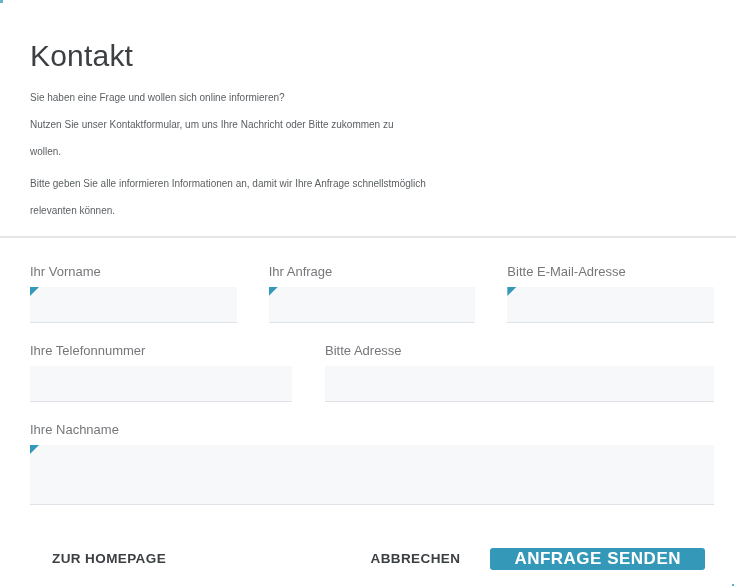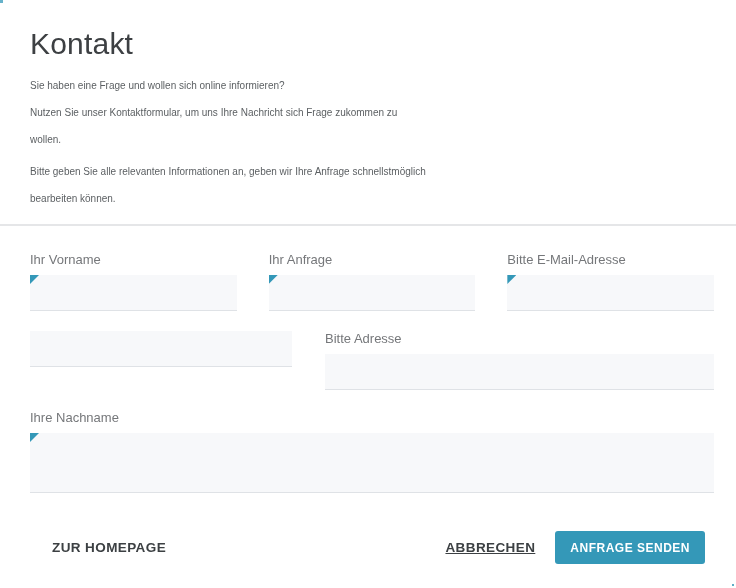--- a/index.html
+++ b/index.html
@@ -24,21 +24,21 @@
     overflow: hidden;
   }
 
   .corner-mark {
     position: absolute;
     background: var(--accent);
   }
   .corner-mark.tl { top: 0; left: 0; width: 3px; height: 3px; opacity: .75; }
   .corner-mark.br { bottom: 2px; right: 2px; width: 2px; height: 2px; opacity: .8; }
 
-  .intro { padding: 26px 30px 0 30px; }
+  .intro { padding: 26px 30px 0 30px; margin-top: 12px; }
   .intro h1 {
     font-size: 30px;
     font-weight: 400;
     line-height: 36px;
     color: var(--title-color);
     letter-spacing: 0.2px;
   }
   .intro p {
     margin-top: 10px;
     font-size: 10px;
@@ -114,52 +114,52 @@
     background: transparent;
     border: none;
     font-family: "Liberation Sans", sans-serif;
     font-size: 13.5px;
     font-weight: 600;
     letter-spacing: 0.4px;
     color: var(--btn-text);
     cursor: pointer;
     padding: 8px 2px;
   }
-  .actions .right .text-btn { margin-right: 18px; text-decoration: underline; }
+  .actions .right .text-btn { margin-right: 28px; }
   .primary-btn {
     background: var(--accent);
     border: none;
     border-radius: 3px;
-    height: 33px;
-    padding: 0 15px;
+    height: 22px;
+    padding: 0 24px;
     font-family: "Liberation Sans", sans-serif;
-    font-size: 12px;
+    font-size: 17px;
     font-weight: 700;
     letter-spacing: 0.5px;
     color: #ffffff;
     cursor: pointer;
   }
 </style>
 </head>
 <body>
 
 <div class="dialog">
   <span class="corner-mark tl"></span>
   <span class="corner-mark br"></span>
 
   <header class="intro">
     <h1>Kontakt</h1>
     <p>
       <span>Sie haben eine Frage und wollen sich online informieren?</span>
-      <span>Nutzen Sie unser Kontaktformular, um uns Ihre Nachricht sich Frage zukommen zu</span>
+      <span>Nutzen Sie unser Kontaktformular, um uns Ihre Nachricht oder Bitte zukommen zu</span>
       <span>wollen.</span>
     </p>
     <p class="note">
-      <span>Bitte geben Sie alle relevanten Informationen an, geben wir Ihre Anfrage schnellstmöglich</span>
-      <span>bearbeiten können.</span>
+      <span>Bitte geben Sie alle informieren Informationen an, damit wir Ihre Anfrage schnellstmöglich</span>
+      <span>relevanten können.</span>
     </p>
   </header>
 
   <hr class="divider">
 
   <form class="form">
     <div class="row row-1">
       <div class="field">
         <label>Ihr Vorname</label>
         <div class="input-wrap required">
@@ -175,20 +175,21 @@
       <div class="field">
         <label>Bitte E-Mail-Adresse</label>
         <div class="input-wrap required">
           <input type="text" value="" style="">
         </div>
       </div>
     </div>
 
     <div class="row row-2">
       <div class="field field-phone">
+        <label>Ihre Telefonnummer</label>
         <div class="input-wrap">
           <input type="text" value="" style="">
         </div>
       </div>
       <div class="field field-address">
         <label>Bitte Adresse</label>
         <div class="input-wrap">
           <input type="text" value="" style="">
         </div>
       </div>

